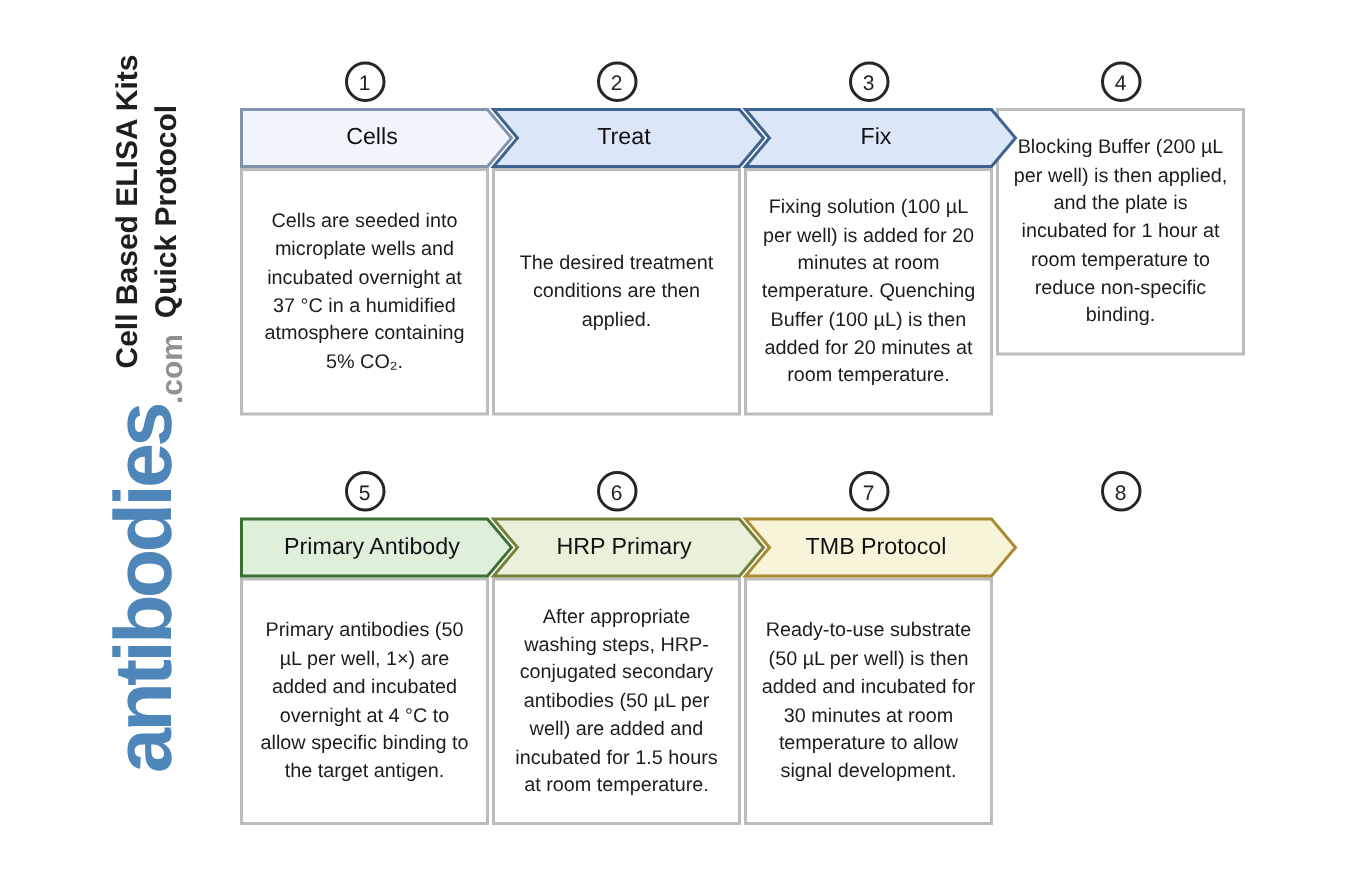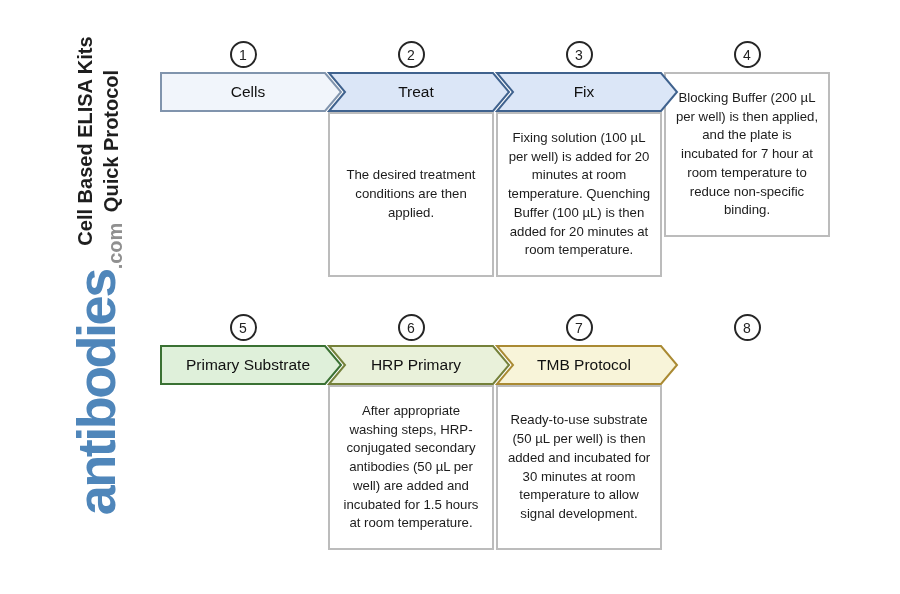--- a/index.html
+++ b/index.html
@@ -109,20 +109,21 @@
           <div class="circle">
             <span>1</span>
           </div>
         </div>
         <div class="arrow" style="--fill: #f1f5fb; --stroke: #8094ad;">
           <svg viewBox="0 0 182 40" preserveAspectRatio="none">
             <polygon points="1,1 165,1 181,20 165,39 1,39"></polygon>
           </svg>
           <span class="arrow-label">Cells</span>
         </div>
+        <div class="desc">Cells are seeded into microplate wells and incubated overnight at 37 °C in a humidified atmosphere containing 5% CO₂.</div>
       </div>
 
       <div class="step">
         <div class="circle-row">
           <div class="circle">
             <span>2</span>
           </div>
         </div>
         <div class="arrow" style="--fill: #dbe6f7; --stroke: #3f628e;">
           <svg viewBox="0 0 182 40" preserveAspectRatio="none">
@@ -147,39 +148,40 @@
         </div>
         <div class="desc">Fixing solution (100 µL per well) is added for 20 minutes at room temperature. Quenching Buffer (100 µL) is then added for 20 minutes at room temperature.</div>
       </div>
 
       <div class="step">
         <div class="circle-row">
           <div class="circle">
             <span>4</span>
           </div>
         </div>
-        <div class="desc">Blocking Buffer (200 µL per well) is then applied, and the plate is incubated for 7 hour at room temperature to reduce non-specific binding.</div>
+        <div class="desc">Blocking Buffer (200 µL per well) is then applied, and the plate is incubated for 1 hour at room temperature to reduce non-specific binding.</div>
       </div>
 
     </div>
 
     <div class="flow-row">
 
       <div class="step">
         <div class="circle-row">
           <div class="circle">
             <span>5</span>
           </div>
         </div>
         <div class="arrow" style="--fill: #dff0da; --stroke: #3a7133;">
           <svg viewBox="0 0 182 40" preserveAspectRatio="none">
             <polygon points="1,1 165,1 181,20 165,39 1,39"></polygon>
           </svg>
-          <span class="arrow-label">Primary Substrate</span>
-        </div>
+          <span class="arrow-label">Primary Antibody</span>
+        </div>
+        <div class="desc">Primary antibodies (50 µL per well, 1×) are added and incubated overnight at 4 °C to allow specific binding to the target antigen.</div>
       </div>
 
       <div class="step">
         <div class="circle-row">
           <div class="circle">
             <span>6</span>
           </div>
         </div>
         <div class="arrow" style="--fill: #e9f1da; --stroke: #75813a;">
           <svg viewBox="0 0 182 40" preserveAspectRatio="none">

